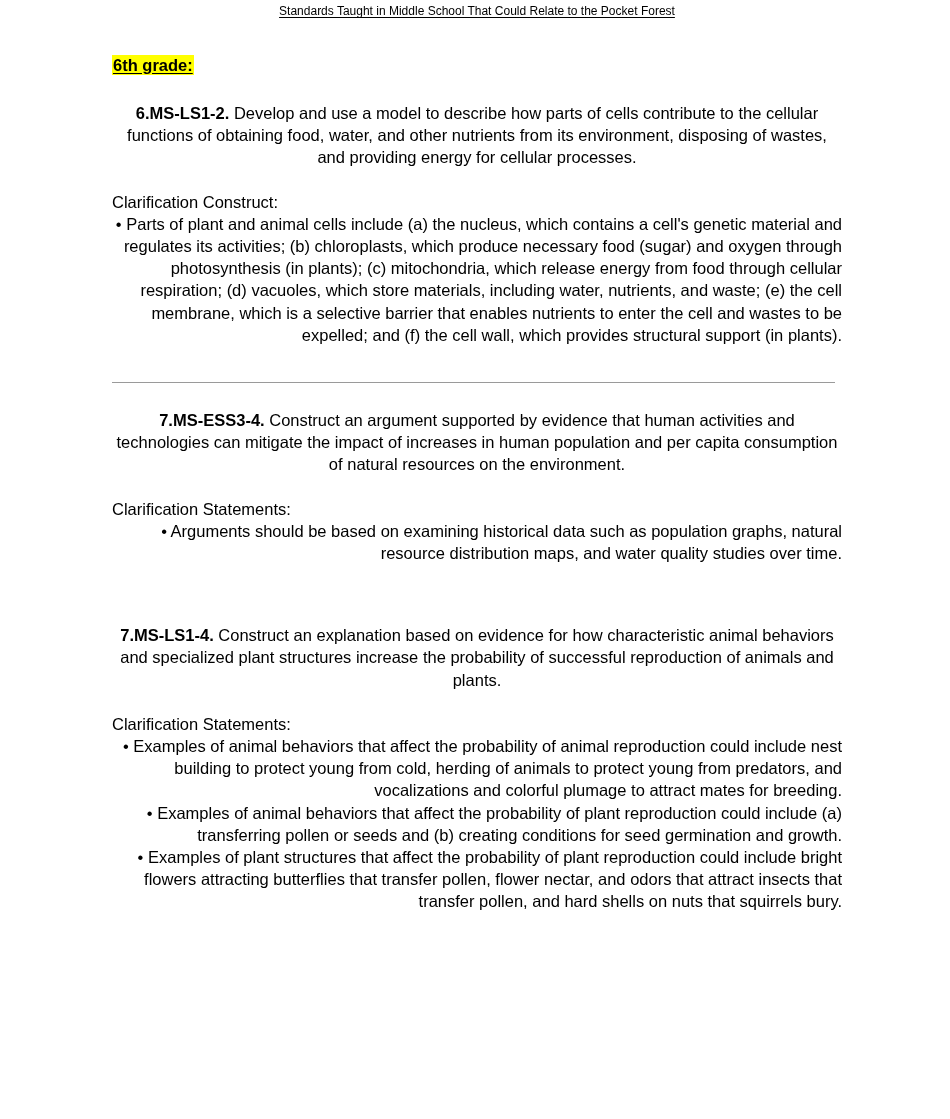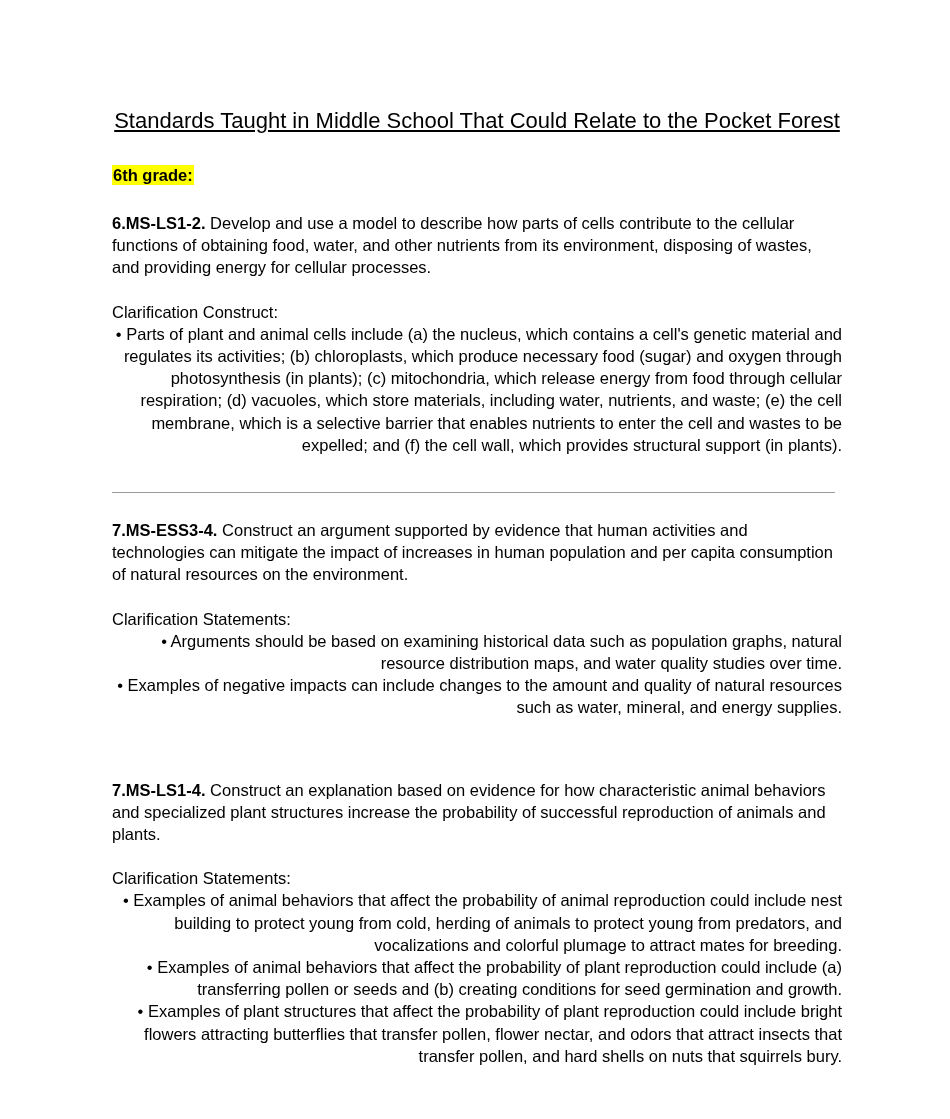--- a/index.html
+++ b/index.html
@@ -23,50 +23,50 @@
     padding: 0;
   }
   .content {
     position: absolute;
     left: 112px;
     top: 0;
     width: 730px;
   }
   .doc-title {
     text-align: center;
-    font-size: 22px;
+    font-size: 12px;
     line-height: 22px;
     margin: 0;
-    padding-top: 110px;
     font-weight: normal;
     white-space: nowrap;
   }
   .doc-title .u {
     text-decoration: underline;
     text-underline-offset: 2px;
   }
   .grade-heading {
     margin: 0;
     padding-top: 32px;
     font-size: 16.5px;
     line-height: 22px;
   }
   .grade-heading .hl {
     background: #ffff00;
     font-weight: bold;
+    text-decoration: underline;
     text-underline-offset: 2px;
     padding: 1px 1px 1px 1px;
     margin-top: 36px;
   }
   .standard {
     margin: 0;
     padding-top: 26px;
     font-size: 16.5px;
     line-height: 22.2px;
-    text-align: left;
+    text-align: center;
   }
   .standard .code {
     font-weight: bold;
   }
   .clar-block {
     margin: 0;
     padding-top: 22px;
     font-size: 16.5px;
     line-height: 22.2px;
   }
@@ -110,21 +110,20 @@
     <div class="divider">
       <hr class="rule">
     </div>
 
 
     <p class="standard"><span class="code">7.MS-ESS3-4.</span><span> Construct an argument supported by evidence that human activities and technologies can mitigate the impact of increases in human population and per capita consumption of natural resources on the environment.</span></p>
 
     <div class="clar-block">
       <p class="clar-label">Clarification Statements:</p>
       <p class="clar-item">• Arguments should be based on examining historical data such as population graphs, natural resource distribution maps, and water quality studies over time.</p>
-      <p class="clar-item">• Examples of negative impacts can include changes to the amount and quality of natural resources such as water, mineral, and energy supplies.</p>
     </div>
 
     <div class="spacer-lg"></div>
 
     <p class="standard"><span class="code">7.MS-LS1-4.</span><span> Construct an explanation based on evidence for how characteristic animal behaviors and specialized plant structures increase the probability of successful reproduction of animals and plants.</span></p>
 
     <div class="clar-block">
       <p class="clar-label">Clarification Statements:</p>
       <p class="clar-item">• Examples of animal behaviors that affect the probability of animal reproduction could include nest building to protect young from cold, herding of animals to protect young from predators, and vocalizations and colorful plumage to attract mates for breeding.</p>
       <p class="clar-item">• Examples of animal behaviors that affect the probability of plant reproduction could include (a) transferring pollen or seeds and (b) creating conditions for seed germination and growth.</p>

